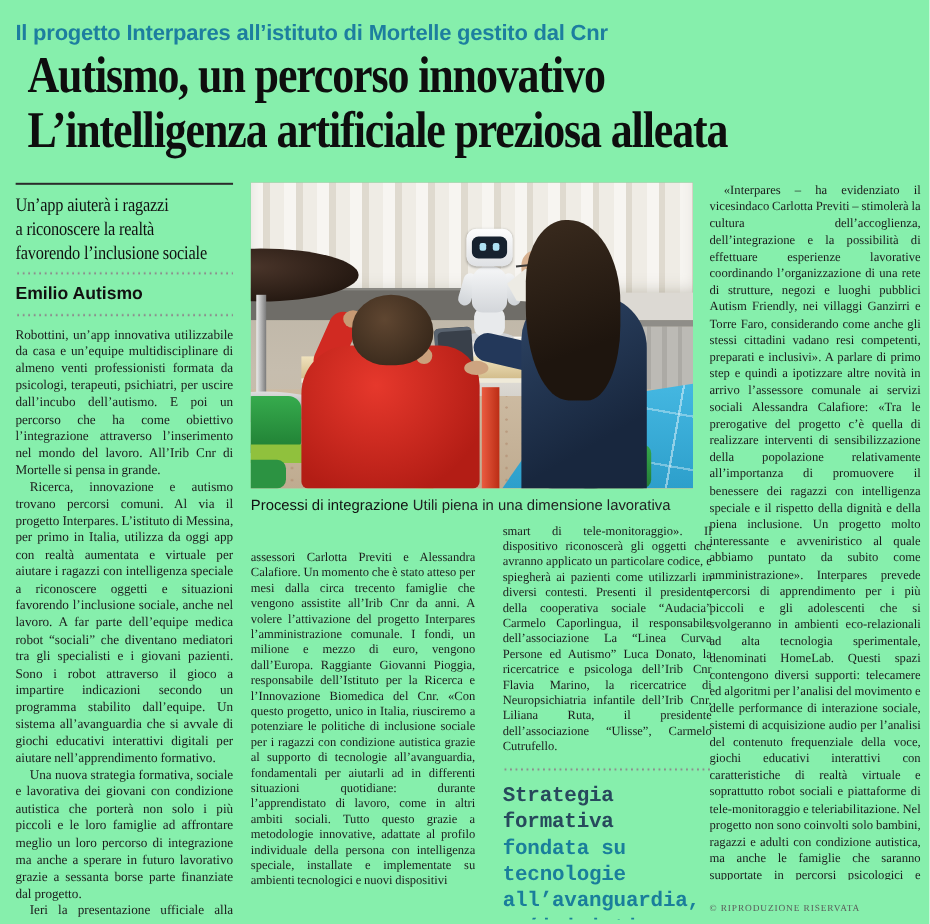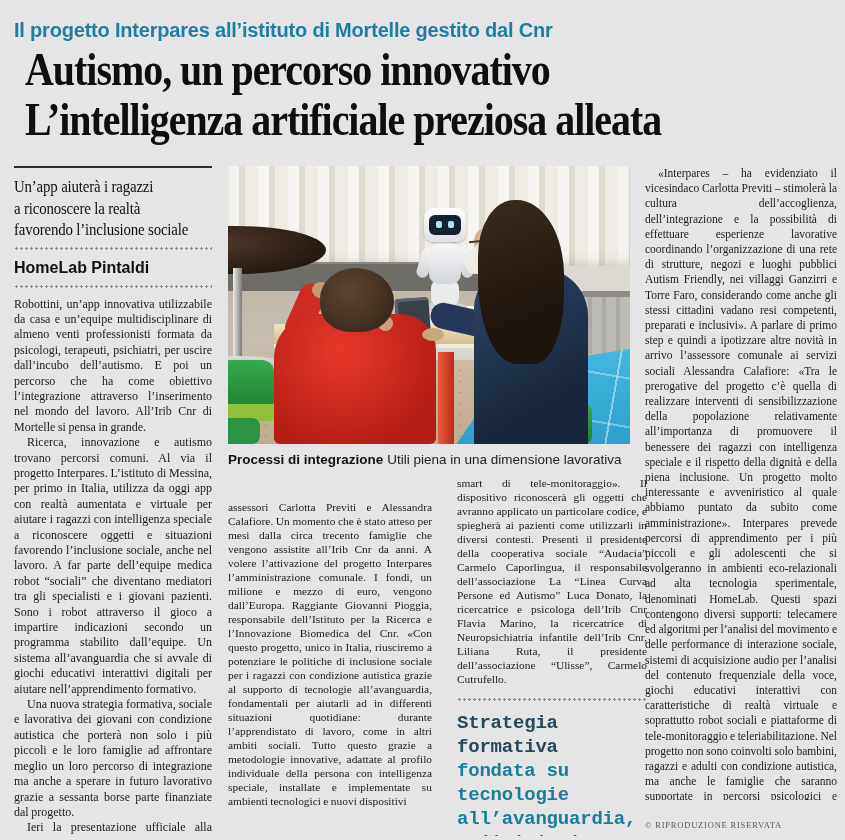--- a/index.html
+++ b/index.html
@@ -1,16 +1,16 @@
 <!DOCTYPE html>
 <html lang="it"><head>
 <meta charset="utf-8">
 <style>
   html,body{margin:0;padding:0;background:#ffffff;}
-  #page{position:relative;width:845px;height:840px;background:#e5e5e5;overflow:hidden;
+  #page{position:relative;width:845px;height:840px;background:#86efac;overflow:hidden;
         font-family:"Liberation Serif", serif;color:#1c1c1c;}
 
   
   .kicker{position:absolute;left:14px;top:18px;
           font-family:"Liberation Sans", sans-serif;font-weight:700;
           font-size:20px;line-height:24px;color:#1d7e9f;letter-spacing:-0.2px;}
   .headline{position:absolute;left:12px;top:44px;width:830px;margin-left:13px;}
   .hline{font-family:"Liberation Serif", serif;font-weight:700;color:#0e0e0e;
          font-size:47px;line-height:50px;letter-spacing:-1.2px;white-space:nowrap;
          transform:scaleX(0.85);transform-origin:0 0;}
@@ -100,21 +100,21 @@
      background:linear-gradient(150deg,#2e4566,#18273e 72%);}
   .t-arm{left:202px;top:142px;width:72px;height:26px;border-radius:13px;background:#23385a;transform:rotate(13deg);}
   .t-hand{left:194px;top:162px;width:22px;height:13px;border-radius:50%;background:#cda480;}
   .t-legs{left:260px;top:232px;width:66px;height:46px;border-radius:14px;background:#1c2b44;}
   .gchair-right{left:296px;top:238px;width:68px;height:40px;border-radius:8px;
      background:linear-gradient(#35a94c,#237c35);}
 
   
   .caption{position:absolute;left:228px;top:451px;width:404px;
      font-family:"Liberation Sans", sans-serif;font-size:13.5px;line-height:17px;color:#222;}
-  .caption b{font-weight:700;margin-right:4px;color:#111;}
+  .caption b{font-weight:400;margin-right:4px;color:#111;}
 
   
   .col2{position:absolute;left:228px;top:500px;width:204px;height:360px;overflow:hidden;}
   .col3{position:absolute;left:457px;top:476px;width:190px;height:360px;overflow:hidden;}
   .col2 p,.col3 p{font-size:11.4px;line-height:14px;}
   .c3text{height:216px;overflow:hidden;}
   .quote{font-family:Liberation Mono, monospace;font-weight:700;font-size:19px;
          line-height:24px;letter-spacing:-0.2px;padding:4px 0 6px 0;}
   .quote .q1{display:block;color:#27495c;}
   .quote .q2{color:#1a7e9b;text-align:right;}
@@ -139,21 +139,21 @@
   </div>
 
   <div class="leftcol">
     <div class="toprule"></div>
     <div class="standfirst-wrap">
       <div class="standfirst">Un’app aiuterà i ragazzi
 a riconoscere la realtà
 favorendo l’inclusione sociale</div>
     </div>
     <div class="dotrule"></div>
-    <div class="author">HomeLab Pintaldi</div>
+    <div class="author">Emilio Autismo</div>
     <div class="dotrule"></div>
     <div class="bodytext col1">
       <p>Robottini, un’app innovativa utilizzabile da casa e un’equipe multidisciplinare di almeno venti professionisti formata da psicologi, terapeuti, psichiatri, per uscire dall’incubo dell’autismo. E poi un percorso che ha come obiettivo l’integrazione attraverso l’inserimento nel mondo del lavoro. All’Irib Cnr di Mortelle si pensa in grande.</p>
       <p class="pind">Ricerca, innovazione e autismo trovano percorsi comuni. Al via il progetto Interpares. L’istituto di Messina, per primo in Italia, utilizza da oggi app con realtà aumentata e virtuale per aiutare i ragazzi con intelligenza speciale a riconoscere oggetti e situazioni favorendo l’inclusione sociale, anche nel lavoro. A far parte dell’equipe medica robot “sociali” che diventano mediatori tra gli specialisti e i giovani pazienti. Sono i robot attraverso il gioco a impartire indicazioni secondo un programma stabilito dall’equipe. Un sistema all’avanguardia che si avvale di giochi educativi interattivi digitali per aiutare nell’apprendimento formativo.</p>
       <p class="pind">Una nuova strategia formativa, sociale e lavorativa dei giovani con condizione autistica che porterà non solo i più piccoli e le loro famiglie ad affrontare meglio un loro percorso di integrazione ma anche a sperare in futuro lavorativo grazie a sessanta borse parte finanziate dal progetto.</p>
       <p class="pind">Ieri la presentazione ufficiale alla stampa del progetto alla presenza degli</p>
     </div>
   </div>
 
   <div class="photo">

